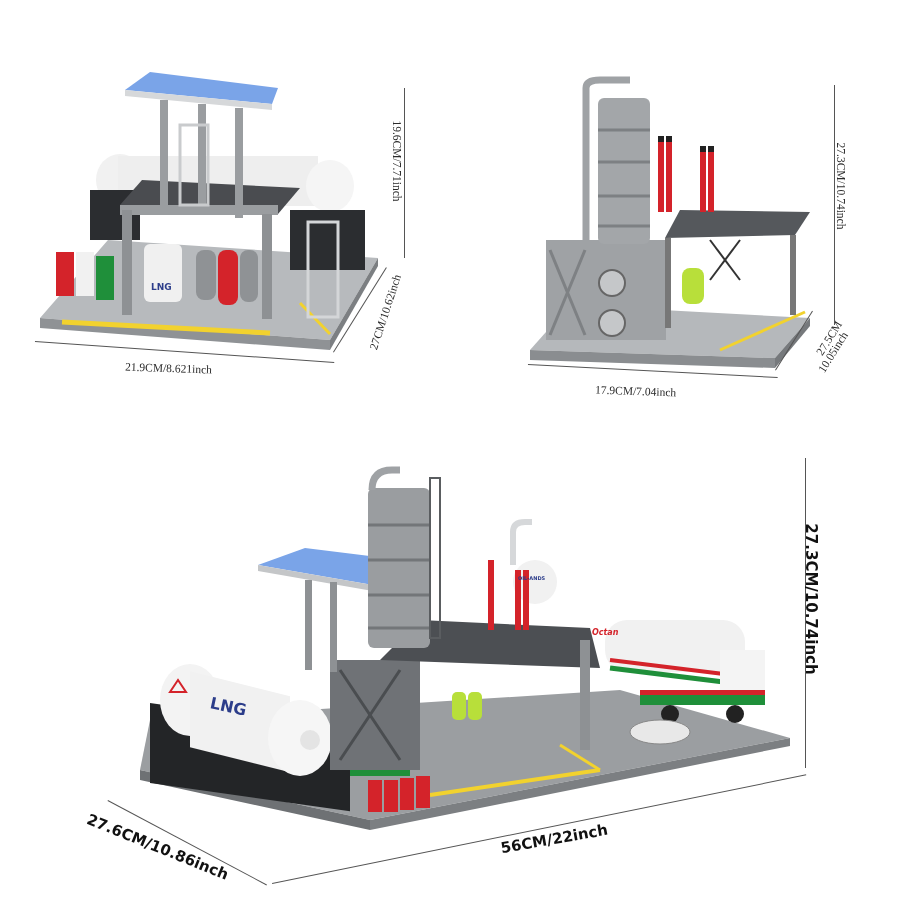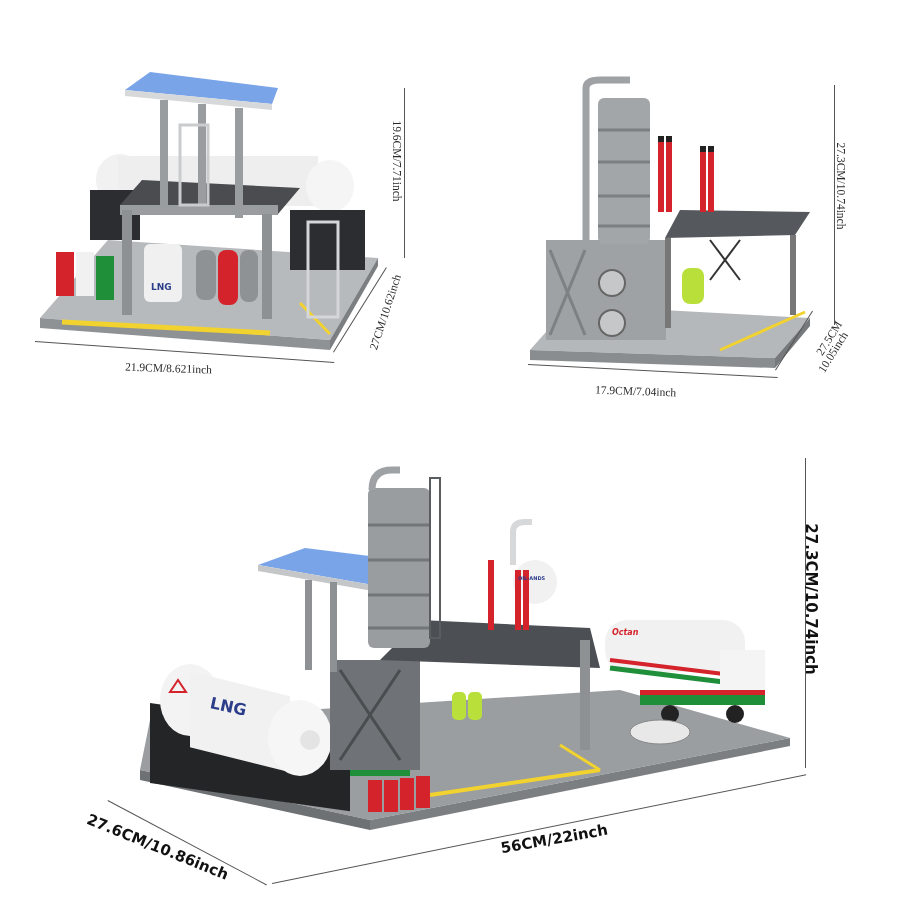--- a/index.html
+++ b/index.html
@@ -171,21 +171,21 @@
     <rect x="720" y="650" width="45" height="55" fill="#f4f4f4"></rect>
     <rect x="640" y="695" width="125" height="10" fill="#1f8f3a"></rect>
     <rect x="640" y="690" width="125" height="5" fill="#d4232a"></rect>
     <circle cx="670" cy="714" r="9" fill="#222"></circle>
     <circle cx="735" cy="714" r="9" fill="#222"></circle>
 
     <ellipse cx="660" cy="732" rx="30" ry="12" fill="#e8e8e8" stroke="#888"></ellipse>
   </svg>
   <span style="position:absolute;left:210px;top:277px;font:bold 16px 'DejaVu Sans',sans-serif;color:#2c3d8a;transform:rotate(12deg);">LNG</span>
   <span style="position:absolute;left:518px;top:155px;font:bold 5px 'DejaVu Sans',sans-serif;color:#2c3d8a;">OIL-ANDS</span>
-  <span style="position:absolute;left:612px;top:208px;font:italic bold 8px 'DejaVu Sans',sans-serif;color:#d4232a;">Octan</span>
+  <span style="position:absolute;left:592px;top:208px;font:italic bold 8px 'DejaVu Sans',sans-serif;color:#d4232a;">Octan</span>
 
   <div class="line" style="left:806px;top:38px;width:310px;transform:rotate(90deg);"></div>
   <div class="line" style="left:272px;top:463px;width:545px;transform:rotate(-11.5deg);"></div>
   <div class="line" style="left:108px;top:380px;width:180px;transform:rotate(28deg);"></div>
 
   <span class="dim bold" style="left:735px;top:170px;transform:rotate(90deg);">27.3CM/10.74inch</span>
   <span class="dim bold" style="left:82px;top:418px;transform:rotate(22deg);">27.6CM/10.86inch</span>
   <span class="dim bold" style="left:500px;top:410px;transform:rotate(-10deg);">56CM/22inch</span>
 </div>
 

